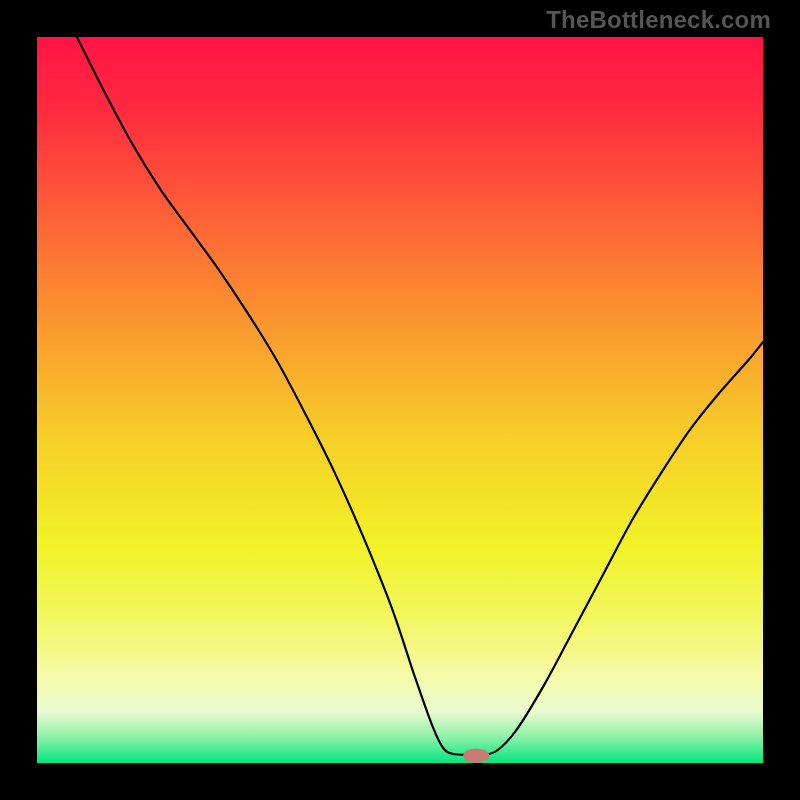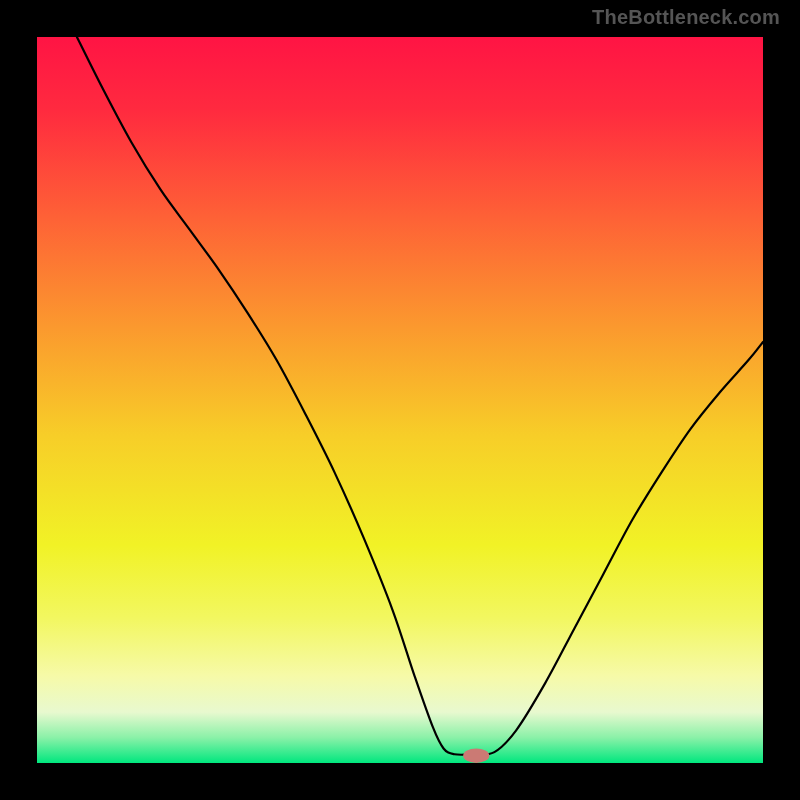--- a/index.html
+++ b/index.html
@@ -6,23 +6,23 @@
   html, body { width: 800px; height: 800px; overflow: hidden; background: #000; }
   .frame {
     position: relative;
     width: 800px;
     height: 800px;
     background: #000;
   }
   .watermark {
     position: absolute;
     top: 6px;
-    right: 20px;
+    right: 29px;
     font-family: Arial, Helvetica, sans-serif;
-    font-size: 20px;
+    font-size: 24px;
     font-weight: 600;
     color: #555;
     letter-spacing: 0.2px;
     z-index: 5;
   }
   .plot {
     position: absolute;
     left: 37px;
     top: 37px;
     width: 726px;

